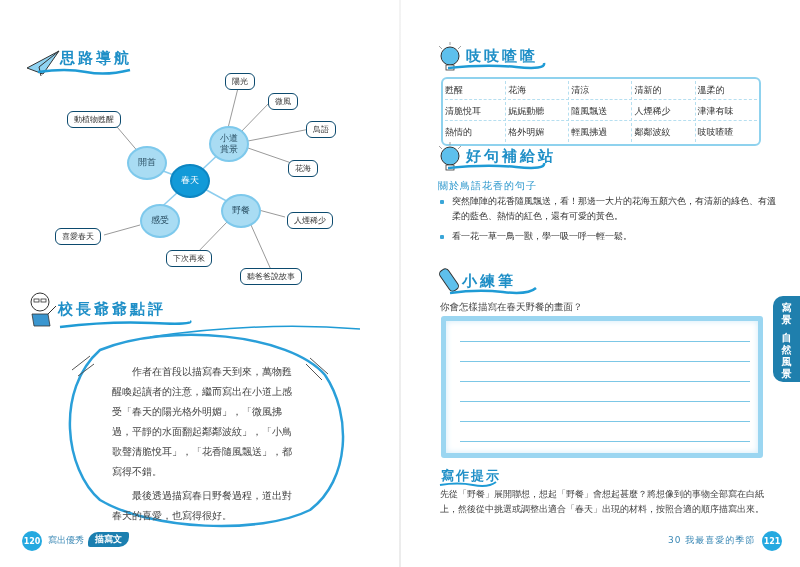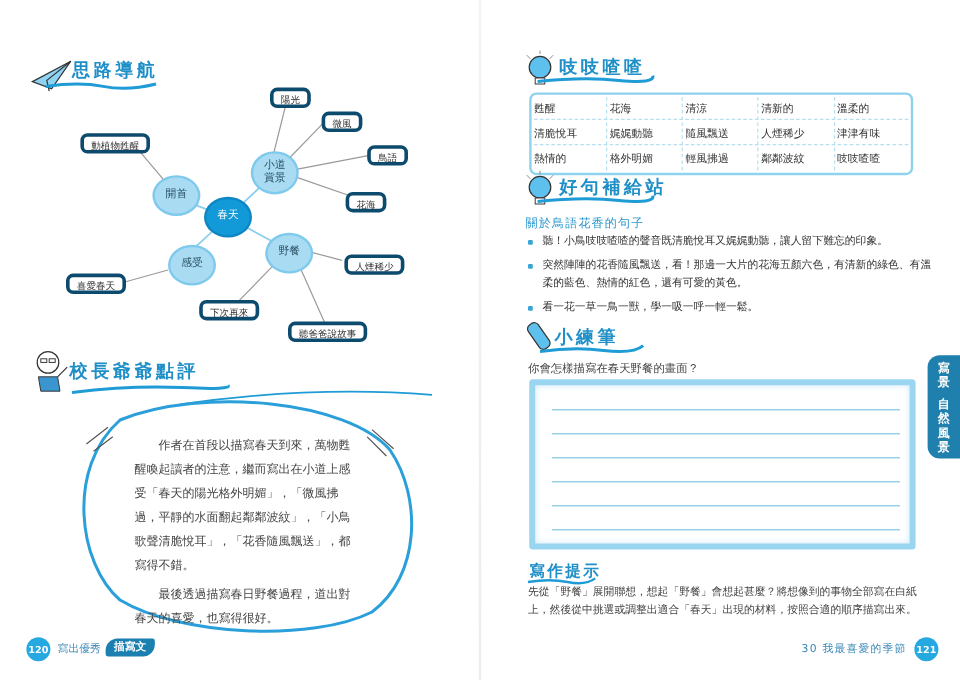--- a/index.html
+++ b/index.html
@@ -9,21 +9,21 @@
 
     
     .sec-title { position: absolute; color: #1f8fc7; font-size: 15px; letter-spacing: 3px; font-weight: bold; text-align: right; }
     .wave { position: absolute; }
 
     
     .mm-node { position: absolute; border-radius: 50%; background: #a9dcf3; border: 2px solid #7ec9ec;
       display: flex; align-items: center; justify-content: center; text-align: center;
       font-size: 9px; color: #2a4f63; line-height: 1.25; }
     .mm-center { background: #129ad8; border-color: #0d86c2; color: #fff; }
-    .mm-leaf { position: absolute; border: 3px solid #0c4a6e; border-radius: 6px; background: #fff;
+    .mm-leaf { position: absolute; border: 1px solid #0c4a6e; border-radius: 6px; background: #fff;
       font-size: 8px; color: #333; padding: 2px 6px; white-space: nowrap; height: 17px; line-height: 12px; font-family: Liberation Serif, serif; }
 
     
     .bubble-text { position: absolute; left: 98px; top: 362px; width: 196px; font-family: "DejaVu Serif", serif;
       font-size: 10px; line-height: 20px; color: #444; }
     .bubble-text p { text-indent: 2em; margin-left: 14px; }
     .bubble-text p + p { margin-top: 4px; }
 
     
     .page-num { position: absolute; width: 20px; height: 20px; border-radius: 50%; background: #25a9e0;
@@ -187,21 +187,20 @@
   <circle cx="14" cy="14" r="9" fill="#5ec0ec" stroke="#333" stroke-width="1"></circle>
   <rect x="10" y="23" width="8" height="5" fill="#fff" stroke="#333" stroke-width="0.8"></rect>
   <path d="M3 4 L6 7 M14 0 L14 3 M25 4 L22 7" stroke="#888" stroke-width="0.8"></path>
 </svg>
 <div class="sec-title" style="left:466px;top:147px">好句補給站</div>
 <svg class="wave" style="left:446px;top:160px" width="100" height="12">
   <path d="M2 8 Q 40 4 70 7 T 98 3" stroke="#1f9bd5" stroke-width="2.5" fill="none"></path>
 </svg>
 <div class="sent-sub">關於鳥語花香的句子</div>
 <ul class="sent-list">
-  <li>聽！小鳥吱吱喳喳的聲音既清脆悅耳又娓娓動聽，讓人留下難忘的印象。</li>
   <li>突然陣陣的花香隨風飄送，看！那邊一大片的花海五顏六色，有清新的綠色、有溫柔的藍色、熱情的紅色，還有可愛的黃色。</li>
   <li>看一花一草一鳥一獸，學一吸一呼一輕一鬆。</li>
 </ul>
 
 <svg class="abs" style="left:436px;top:266px" width="32" height="32">
   <rect x="8" y="2" width="10" height="24" rx="4" transform="rotate(-35 13 14)" fill="#5ec0ec" stroke="#333" stroke-width="1"></rect>
 </svg>
 <div class="sec-title" style="left:462px;top:272px">小練筆</div>
 <svg class="wave" style="left:448px;top:285px" width="90" height="12">
   <path d="M2 8 Q 30 4 55 7 T 88 3" stroke="#1f9bd5" stroke-width="2.5" fill="none"></path>

